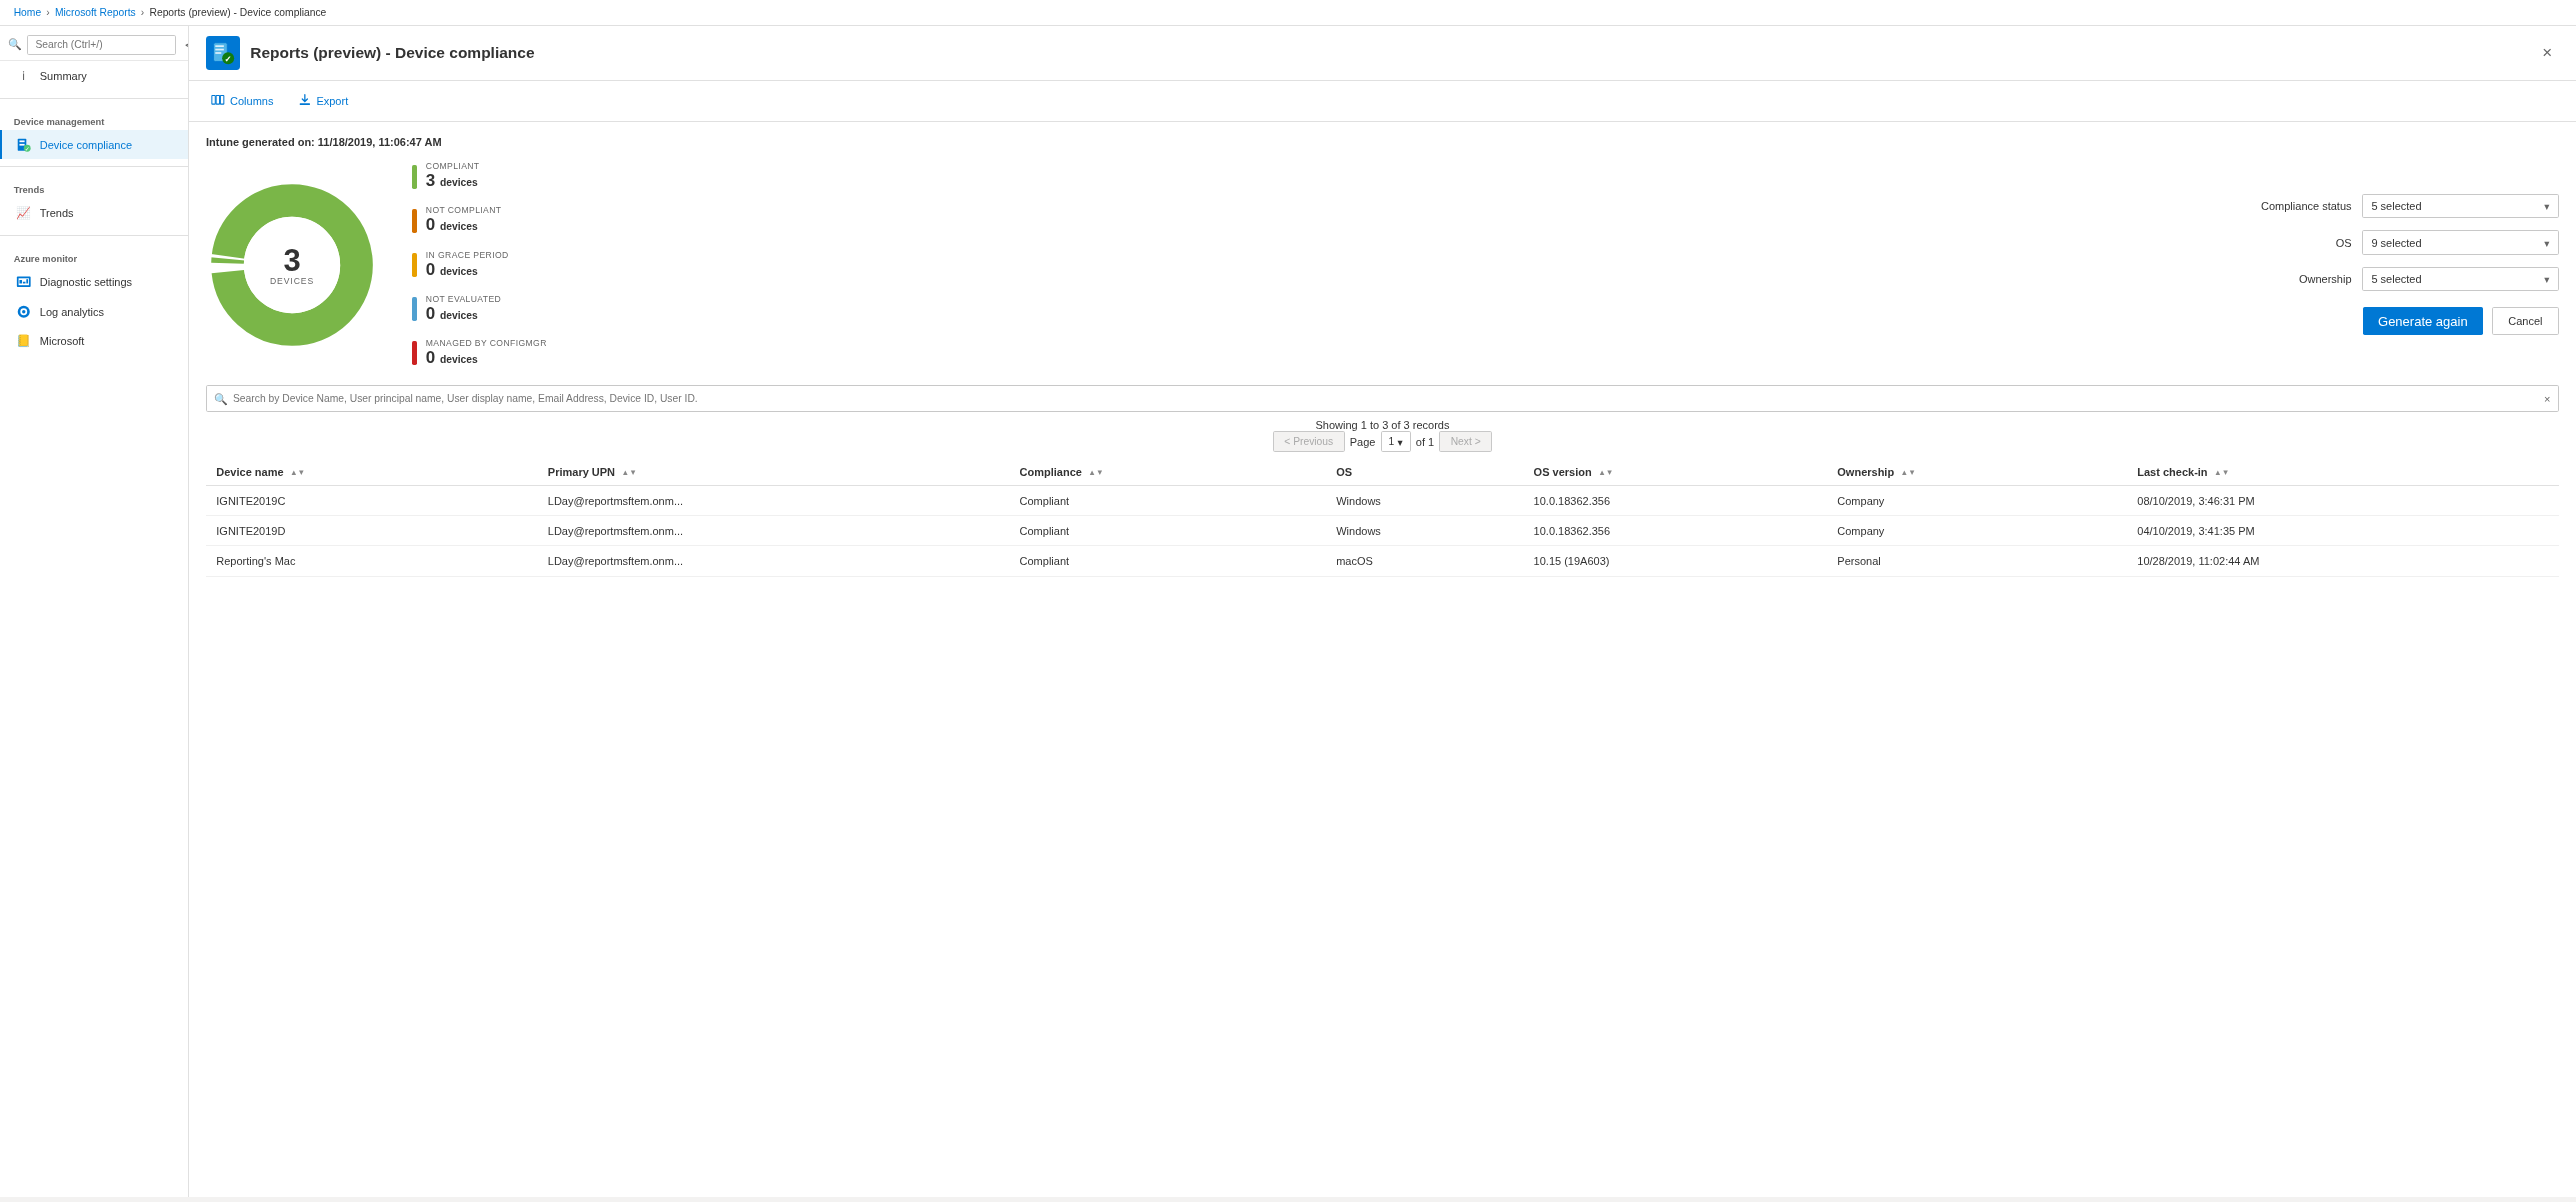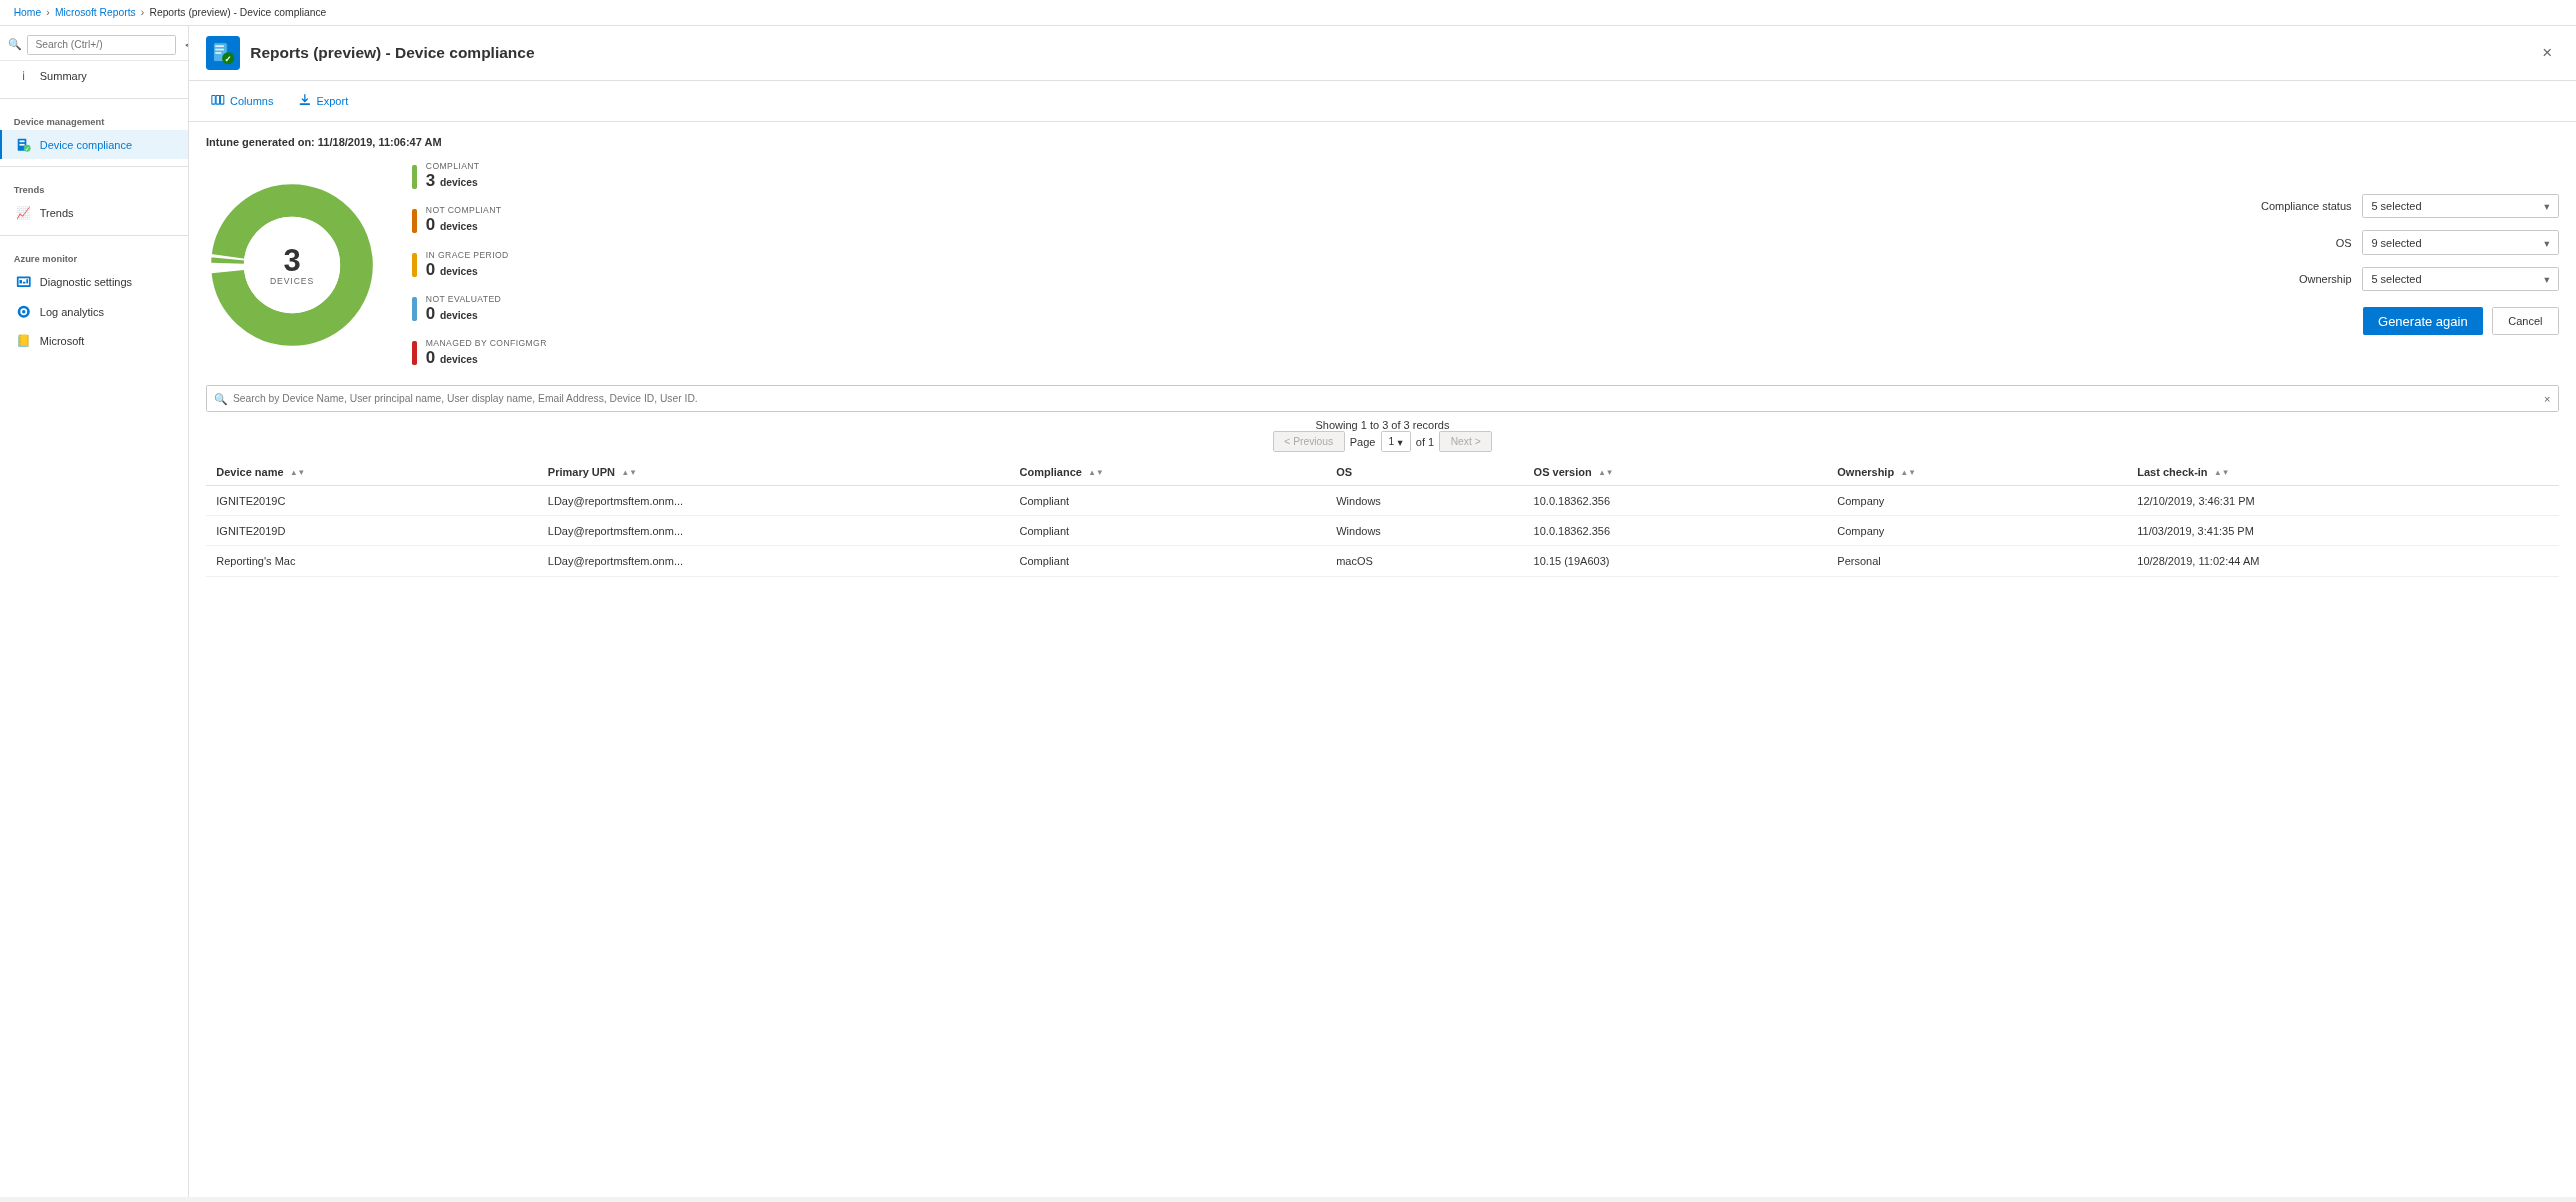--- a/index.html
+++ b/index.html
@@ -643,30 +643,30 @@
           </thead>
           <tbody id="table-body">
 
           <tr>
                 <td>IGNITE2019C</td>
                 <td>LDay@reportmsftem.onm...</td>
                 <td>Compliant</td>
                 <td>Windows</td>
                 <td>10.0.18362.356</td>
                 <td>Company</td>
-                <td>12/10/2019, 3:46:31 PM</td>
+                <td>08/10/2019, 3:46:31 PM</td>
               </tr>
               <tr>
                 <td>IGNITE2019D</td>
                 <td>LDay@reportmsftem.onm...</td>
                 <td>Compliant</td>
                 <td>Windows</td>
                 <td>10.0.18362.356</td>
                 <td>Company</td>
-                <td>11/03/2019, 3:41:35 PM</td>
+                <td>04/10/2019, 3:41:35 PM</td>
               </tr>
               <tr>
                 <td>Reporting's Mac</td>
                 <td>LDay@reportmsftem.onm...</td>
                 <td>Compliant</td>
                 <td>macOS</td>
                 <td>10.15 (19A603)</td>
                 <td>Personal</td>
                 <td>10/28/2019, 11:02:44 AM</td>
               </tr>

